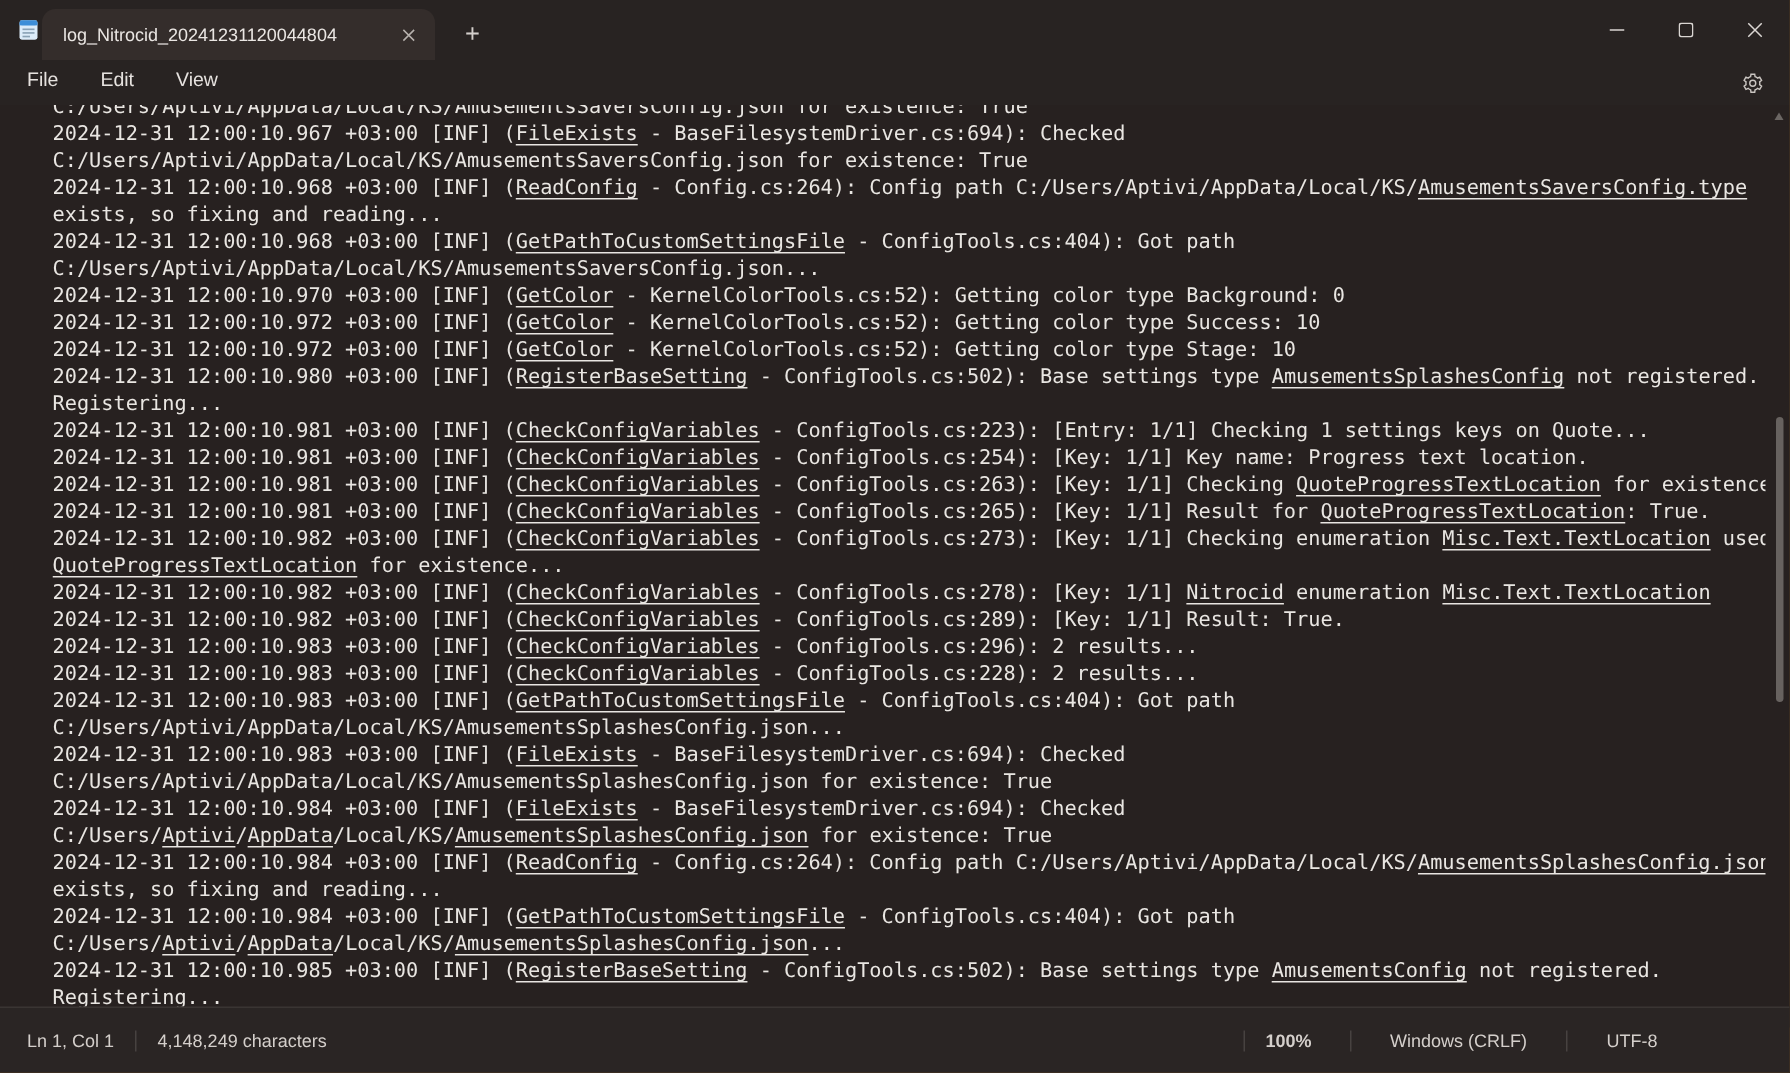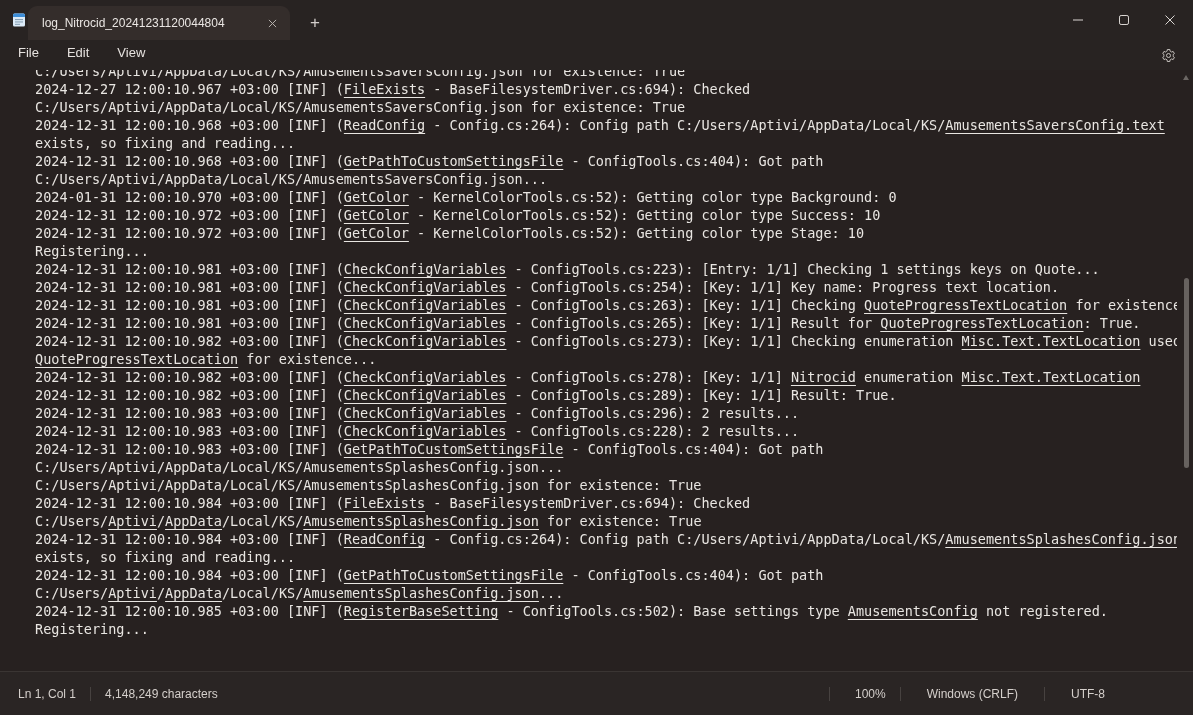--- a/index.html
+++ b/index.html
@@ -72,21 +72,21 @@
   
   .statusbar{
     position:absolute;left:0;right:0;bottom:0;height:44px;
     background:#2a2524;border-top:1px solid #3a3533;box-sizing:border-box;
     display:flex;align-items:center;font-size:12px;color:#d4cfcb;
   }
   .sb-cell{padding:0 14px;white-space:nowrap;}
   .sb-first{padding-left:18px;}
   .sb-div{width:1px;height:14px;background:#474240;flex:none;}
   .sb-spacer{flex:1;}
-  .sb-zoom{width:42px;text-align:right;}
+  .sb-zoom{width:42px;text-align:left;font-weight:bold;}
   .sb-eol{padding:0 26px;}
   .sb-enc{padding:0 26px;}
   .sb-end-pad{width:62px;flex:none;}
 </style>
 </head>
 <body>
 
 <div class="window">
 
   <div class="titlebar">
@@ -143,42 +143,44 @@
   <div class="settings-btn">
     <svg width="15" height="15" viewBox="0 0 24 24" fill="none" stroke="#cac5c1" stroke-width="1.5">
       <circle cx="12" cy="12" r="3.2"></circle>
       <path d="M19.5 12c0-.5-.05-.98-.14-1.45l2.07-1.6-2-3.46-2.44.98a7.5 7.5 0 0 0-2.52-1.46L14.1 2.4h-4l-.37 2.61a7.5 7.5 0 0 0-2.52 1.46l-2.44-.98-2 3.46 2.07 1.6a7.6 7.6 0 0 0 0 2.9l-2.07 1.6 2 3.46 2.44-.98c.75.64 1.6 1.13 2.52 1.46l.37 2.61h4l.37-2.61a7.5 7.5 0 0 0 2.52-1.46l2.44.98 2-3.46-2.07-1.6c.09-.47.14-.95.14-1.45z"></path>
     </svg>
   </div>
 
   <div class="editor">
     <div class="editor-content">
         <div class="line"><span>C:/Users/Aptivi/AppData/Local/KS/AmusementsSaversConfig.json for existence: True</span></div>
-        <div class="line"><span>2024-12-27 12:00:10.967 +03:00 [INF] (</span><span class="miss">FileExists</span><span> - BaseFilesystemDriver.cs:694): Checked</span></div>
+        <div class="line"><span>2024-12-31 12:00:10.967 +03:00 [INF] (</span><span class="miss">FileExists</span><span> - BaseFilesystemDriver.cs:694): Checked</span></div>
         <div class="line"><span>C:/Users/Aptivi/AppData/Local/KS/AmusementsSaversConfig.json for existence: True</span></div>
-        <div class="line"><span>2024-12-31 12:00:10.968 +03:00 [INF] (</span><span class="miss">ReadConfig</span><span> - Config.cs:264): Config path C:/Users/Aptivi/AppData/Local/KS/</span><span class="miss">AmusementsSaversConfig.text</span></div>
+        <div class="line"><span>2024-12-31 12:00:10.968 +03:00 [INF] (</span><span class="miss">ReadConfig</span><span> - Config.cs:264): Config path C:/Users/Aptivi/AppData/Local/KS/</span><span class="miss">AmusementsSaversConfig.type</span></div>
         <div class="line"><span>exists, so fixing and reading...</span></div>
         <div class="line"><span>2024-12-31 12:00:10.968 +03:00 [INF] (</span><span class="miss">GetPathToCustomSettingsFile</span><span> - ConfigTools.cs:404): Got path</span></div>
         <div class="line"><span>C:/Users/Aptivi/AppData/Local/KS/AmusementsSaversConfig.json...</span></div>
-        <div class="line"><span>2024-01-31 12:00:10.970 +03:00 [INF] (</span><span class="miss">GetColor</span><span> - KernelColorTools.cs:52): Getting color type Background: 0</span></div>
+        <div class="line"><span>2024-12-31 12:00:10.970 +03:00 [INF] (</span><span class="miss">GetColor</span><span> - KernelColorTools.cs:52): Getting color type Background: 0</span></div>
         <div class="line"><span>2024-12-31 12:00:10.972 +03:00 [INF] (</span><span class="miss">GetColor</span><span> - KernelColorTools.cs:52): Getting color type Success: 10</span></div>
         <div class="line"><span>2024-12-31 12:00:10.972 +03:00 [INF] (</span><span class="miss">GetColor</span><span> - KernelColorTools.cs:52): Getting color type Stage: 10</span></div>
+        <div class="line"><span>2024-12-31 12:00:10.980 +03:00 [INF] (</span><span class="miss">RegisterBaseSetting</span><span> - ConfigTools.cs:502): Base settings type </span><span class="miss">AmusementsSplashesConfig</span><span> not registered.</span></div>
         <div class="line"><span>Registering...</span></div>
         <div class="line"><span>2024-12-31 12:00:10.981 +03:00 [INF] (</span><span class="miss">CheckConfigVariables</span><span> - ConfigTools.cs:223): [Entry: 1/1] Checking 1 settings keys on Quote...</span></div>
         <div class="line"><span>2024-12-31 12:00:10.981 +03:00 [INF] (</span><span class="miss">CheckConfigVariables</span><span> - ConfigTools.cs:254): [Key: 1/1] Key name: Progress text location.</span></div>
         <div class="line"><span>2024-12-31 12:00:10.981 +03:00 [INF] (</span><span class="miss">CheckConfigVariables</span><span> - ConfigTools.cs:263): [Key: 1/1] Checking </span><span class="miss">QuoteProgressTextLocation</span><span> for existence...</span></div>
         <div class="line"><span>2024-12-31 12:00:10.981 +03:00 [INF] (</span><span class="miss">CheckConfigVariables</span><span> - ConfigTools.cs:265): [Key: 1/1] Result for </span><span class="miss">QuoteProgressTextLocation</span><span>: True.</span></div>
         <div class="line"><span>2024-12-31 12:00:10.982 +03:00 [INF] (</span><span class="miss">CheckConfigVariables</span><span> - ConfigTools.cs:273): [Key: 1/1] Checking enumeration </span><span class="miss">Misc.Text.TextLocation</span><span> used in</span></div>
         <div class="line"><span class="miss">QuoteProgressTextLocation</span><span> for existence...</span></div>
         <div class="line"><span>2024-12-31 12:00:10.982 +03:00 [INF] (</span><span class="miss">CheckConfigVariables</span><span> - ConfigTools.cs:278): [Key: 1/1] </span><span class="miss">Nitrocid</span><span> enumeration </span><span class="miss">Misc.Text.TextLocation</span></div>
         <div class="line"><span>2024-12-31 12:00:10.982 +03:00 [INF] (</span><span class="miss">CheckConfigVariables</span><span> - ConfigTools.cs:289): [Key: 1/1] Result: True.</span></div>
         <div class="line"><span>2024-12-31 12:00:10.983 +03:00 [INF] (</span><span class="miss">CheckConfigVariables</span><span> - ConfigTools.cs:296): 2 results...</span></div>
         <div class="line"><span>2024-12-31 12:00:10.983 +03:00 [INF] (</span><span class="miss">CheckConfigVariables</span><span> - ConfigTools.cs:228): 2 results...</span></div>
         <div class="line"><span>2024-12-31 12:00:10.983 +03:00 [INF] (</span><span class="miss">GetPathToCustomSettingsFile</span><span> - ConfigTools.cs:404): Got path</span></div>
         <div class="line"><span>C:/Users/Aptivi/AppData/Local/KS/AmusementsSplashesConfig.json...</span></div>
+        <div class="line"><span>2024-12-31 12:00:10.983 +03:00 [INF] (</span><span class="miss">FileExists</span><span> - BaseFilesystemDriver.cs:694): Checked</span></div>
         <div class="line"><span>C:/Users/Aptivi/AppData/Local/KS/AmusementsSplashesConfig.json for existence: True</span></div>
         <div class="line"><span>2024-12-31 12:00:10.984 +03:00 [INF] (</span><span class="miss">FileExists</span><span> - BaseFilesystemDriver.cs:694): Checked</span></div>
         <div class="line"><span>C:/Users/</span><span class="miss">Aptivi</span><span>/</span><span class="miss">AppData</span><span>/Local/KS/</span><span class="miss">AmusementsSplashesConfig.json</span><span> for existence: True</span></div>
         <div class="line"><span>2024-12-31 12:00:10.984 +03:00 [INF] (</span><span class="miss">ReadConfig</span><span> - Config.cs:264): Config path C:/Users/Aptivi/AppData/Local/KS/</span><span class="miss">AmusementsSplashesConfig.json</span></div>
         <div class="line"><span>exists, so fixing and reading...</span></div>
         <div class="line"><span>2024-12-31 12:00:10.984 +03:00 [INF] (</span><span class="miss">GetPathToCustomSettingsFile</span><span> - ConfigTools.cs:404): Got path</span></div>
         <div class="line"><span>C:/Users/</span><span class="miss">Aptivi</span><span>/</span><span class="miss">AppData</span><span>/Local/KS/</span><span class="miss">AmusementsSplashesConfig.json</span><span>...</span></div>
         <div class="line"><span>2024-12-31 12:00:10.985 +03:00 [INF] (</span><span class="miss">RegisterBaseSetting</span><span> - ConfigTools.cs:502): Base settings type </span><span class="miss">AmusementsConfig</span><span> not registered.</span></div>
         <div class="line"><span>Registering...</span></div>
       </div>

